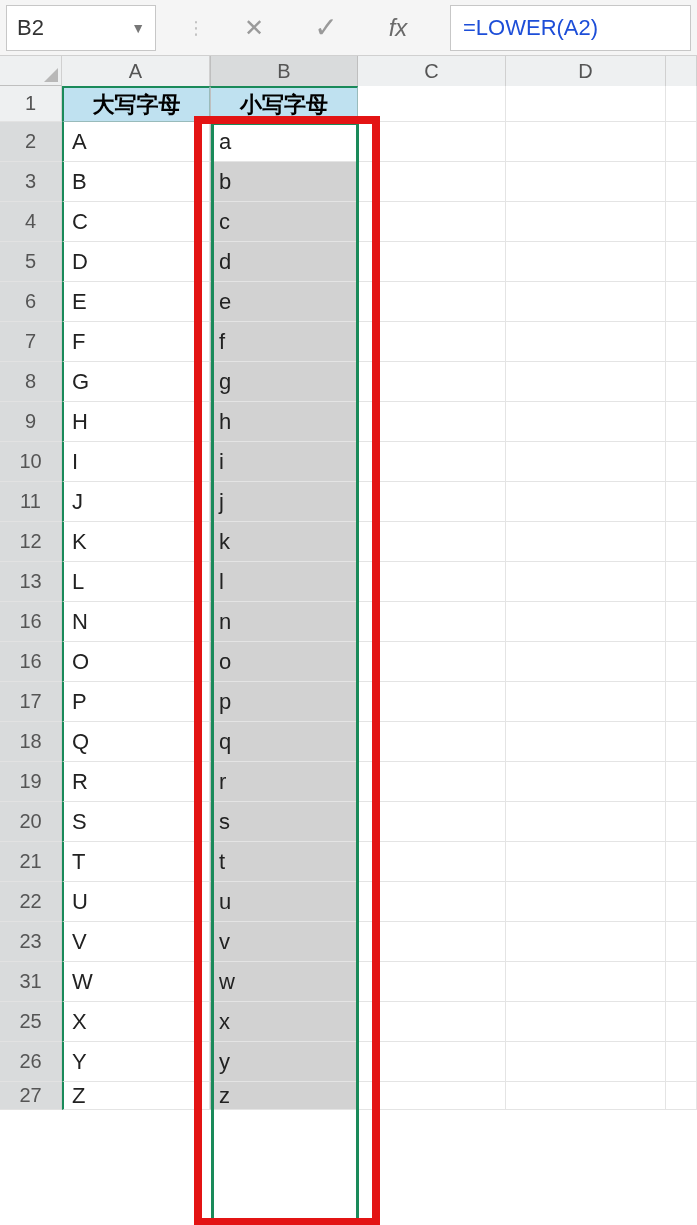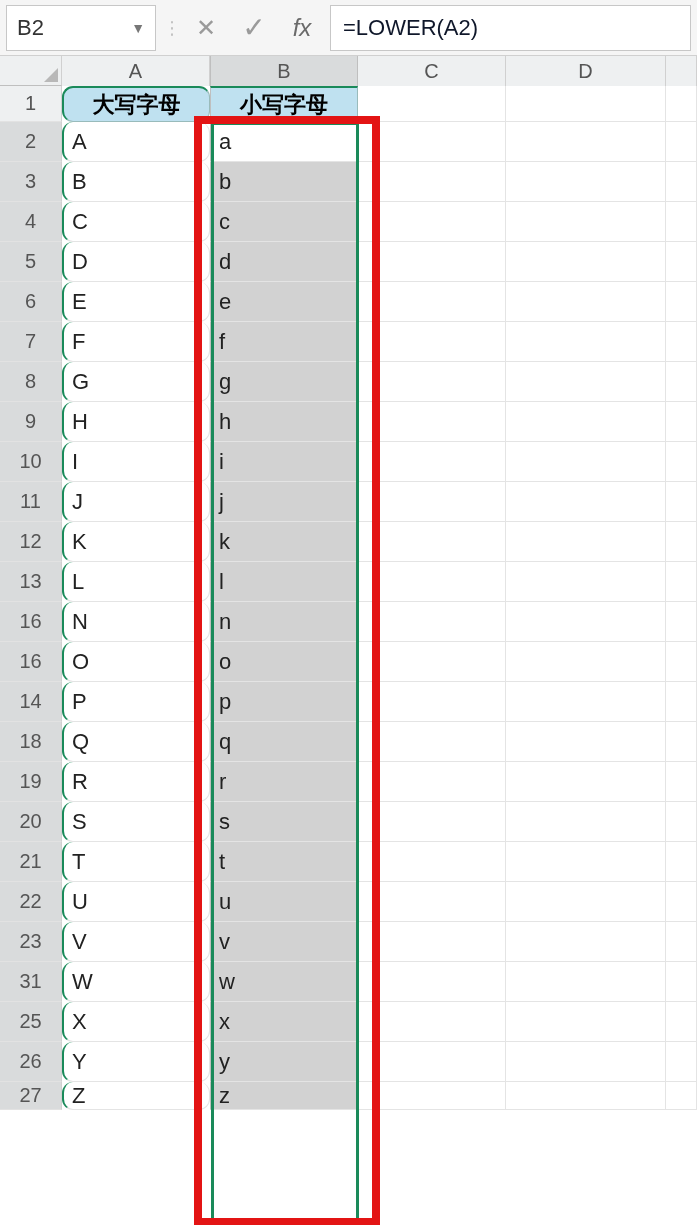--- a/index.html
+++ b/index.html
@@ -12,20 +12,21 @@
     color: #333;
   }
 
   
   .formula-bar {
     display: flex;
     align-items: center;
     height: 56px;
     border-bottom: 1px solid #d0d0d0;
     background: #f5f5f5;
+    gap: 24px;
   }
   .name-box {
     width: 150px;
     height: 46px;
     margin: 4px 6px;
     background: #fff;
     border: 1px solid #c7c7c7;
     display: flex;
     align-items: center;
     padding: 0 10px;
@@ -59,21 +60,21 @@
   .formula-input {
     flex: 1;
     height: 46px;
     margin: 4px 6px 4px 4px;
     background: #fff;
     border: 1px solid #c7c7c7;
     display: flex;
     align-items: center;
     padding: 0 12px;
     font-size: 22px;
-    color: #0f172a;
+    color: #1d4ed8;
   }
 
   
   .sheet {
     position: relative;
   }
   .col-headers {
     display: flex;
     height: 30px;
     background: #eef0f1;
@@ -147,21 +148,20 @@
     background: #bfe1f0;
     font-weight: bold;
     justify-content: center;
     font-size: 22px;
     color: #000;
     border-right: 1px solid #9bb;
     border-bottom: 1px solid #9bb;
   }
   .cell.colA-data {
     border-left: 2px solid #1a8a5a;
-    border-radius: 11px;
   }
   .row1 { height: 36px; }
   .row1 .cell.colA-data { border-top: 2px solid #1a8a5a; border-left: 2px solid #1a8a5a;}
   .row1 .cell.header-cell.bcol { border-top: 2px solid #1a8a5a;}
 
   .cell.bsel {
     background: #d2d2d2;
   }
   .cell.bactive {
     background: #fff;
@@ -423,21 +423,21 @@
           <span>O</span>
         </div>
         <div class="cell colB bsel">
           <span>o</span>
         </div>
         <div class="cell colC"></div>
         <div class="cell colD"></div>
         <div class="cell colE"></div>
       </div>
       <div class="row sel">
-        <div class="rh">14</div>
+        <div class="rh">17</div>
         <div class="cell colA colA-data">
           <span>P</span>
         </div>
         <div class="cell colB bsel">
           <span>p</span>
         </div>
         <div class="cell colC"></div>
         <div class="cell colD"></div>
         <div class="cell colE"></div>
       </div>

